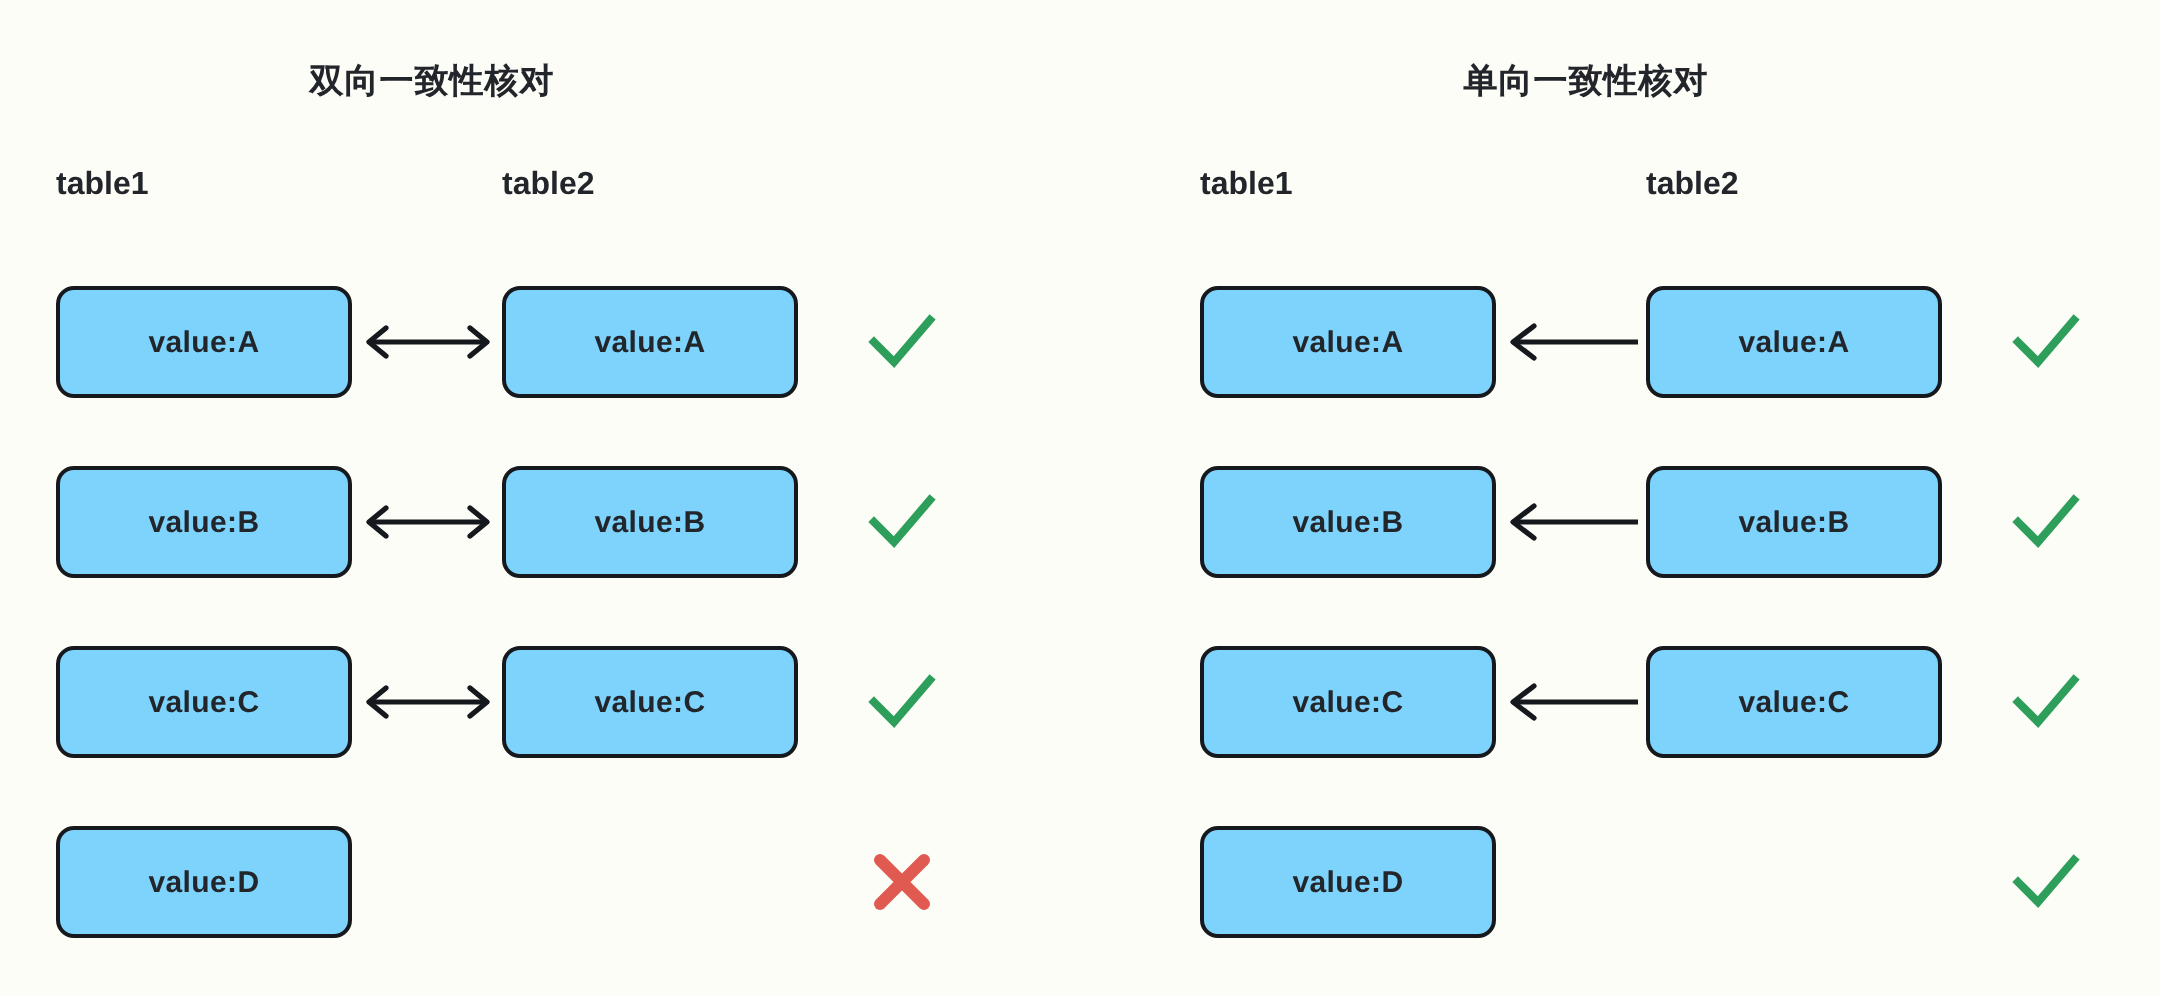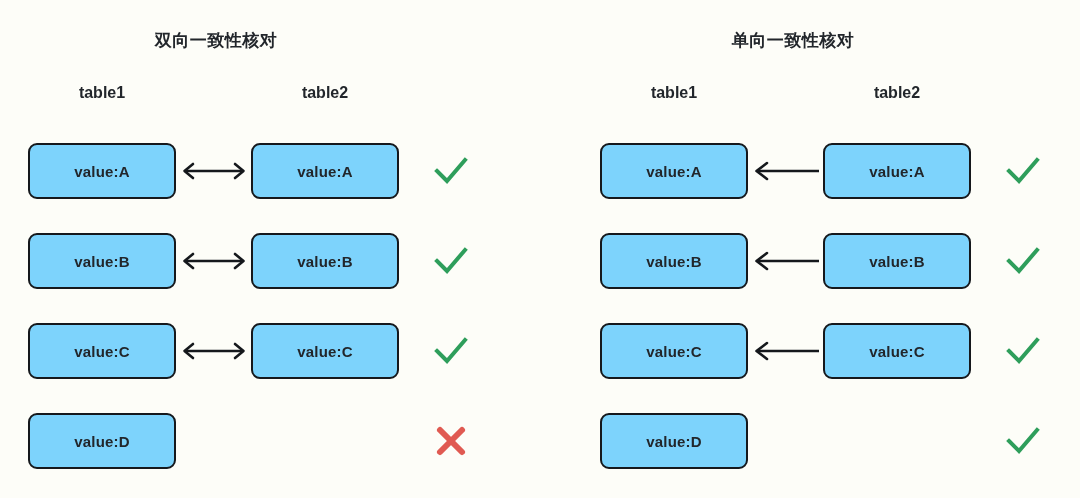--- a/index.html
+++ b/index.html
@@ -41,21 +41,21 @@
   }
   .panel-left .panel-title  { transform: translateX(-54px); }
   .panel-right .panel-title { transform: translateX(-17px); }
 
   .col-header {
     position: absolute;
     top: 84px;
     font-size: 16px;
     font-weight: bold;
     color: #22262b;
-    text-align: center;
+    text-align: left;
     width: 148px;
   }
 
   .row { position: absolute; height: 56px; }
 
   .vbox {
     position: absolute;
     width: 148px;
     height: 56px;
     box-sizing: border-box;

